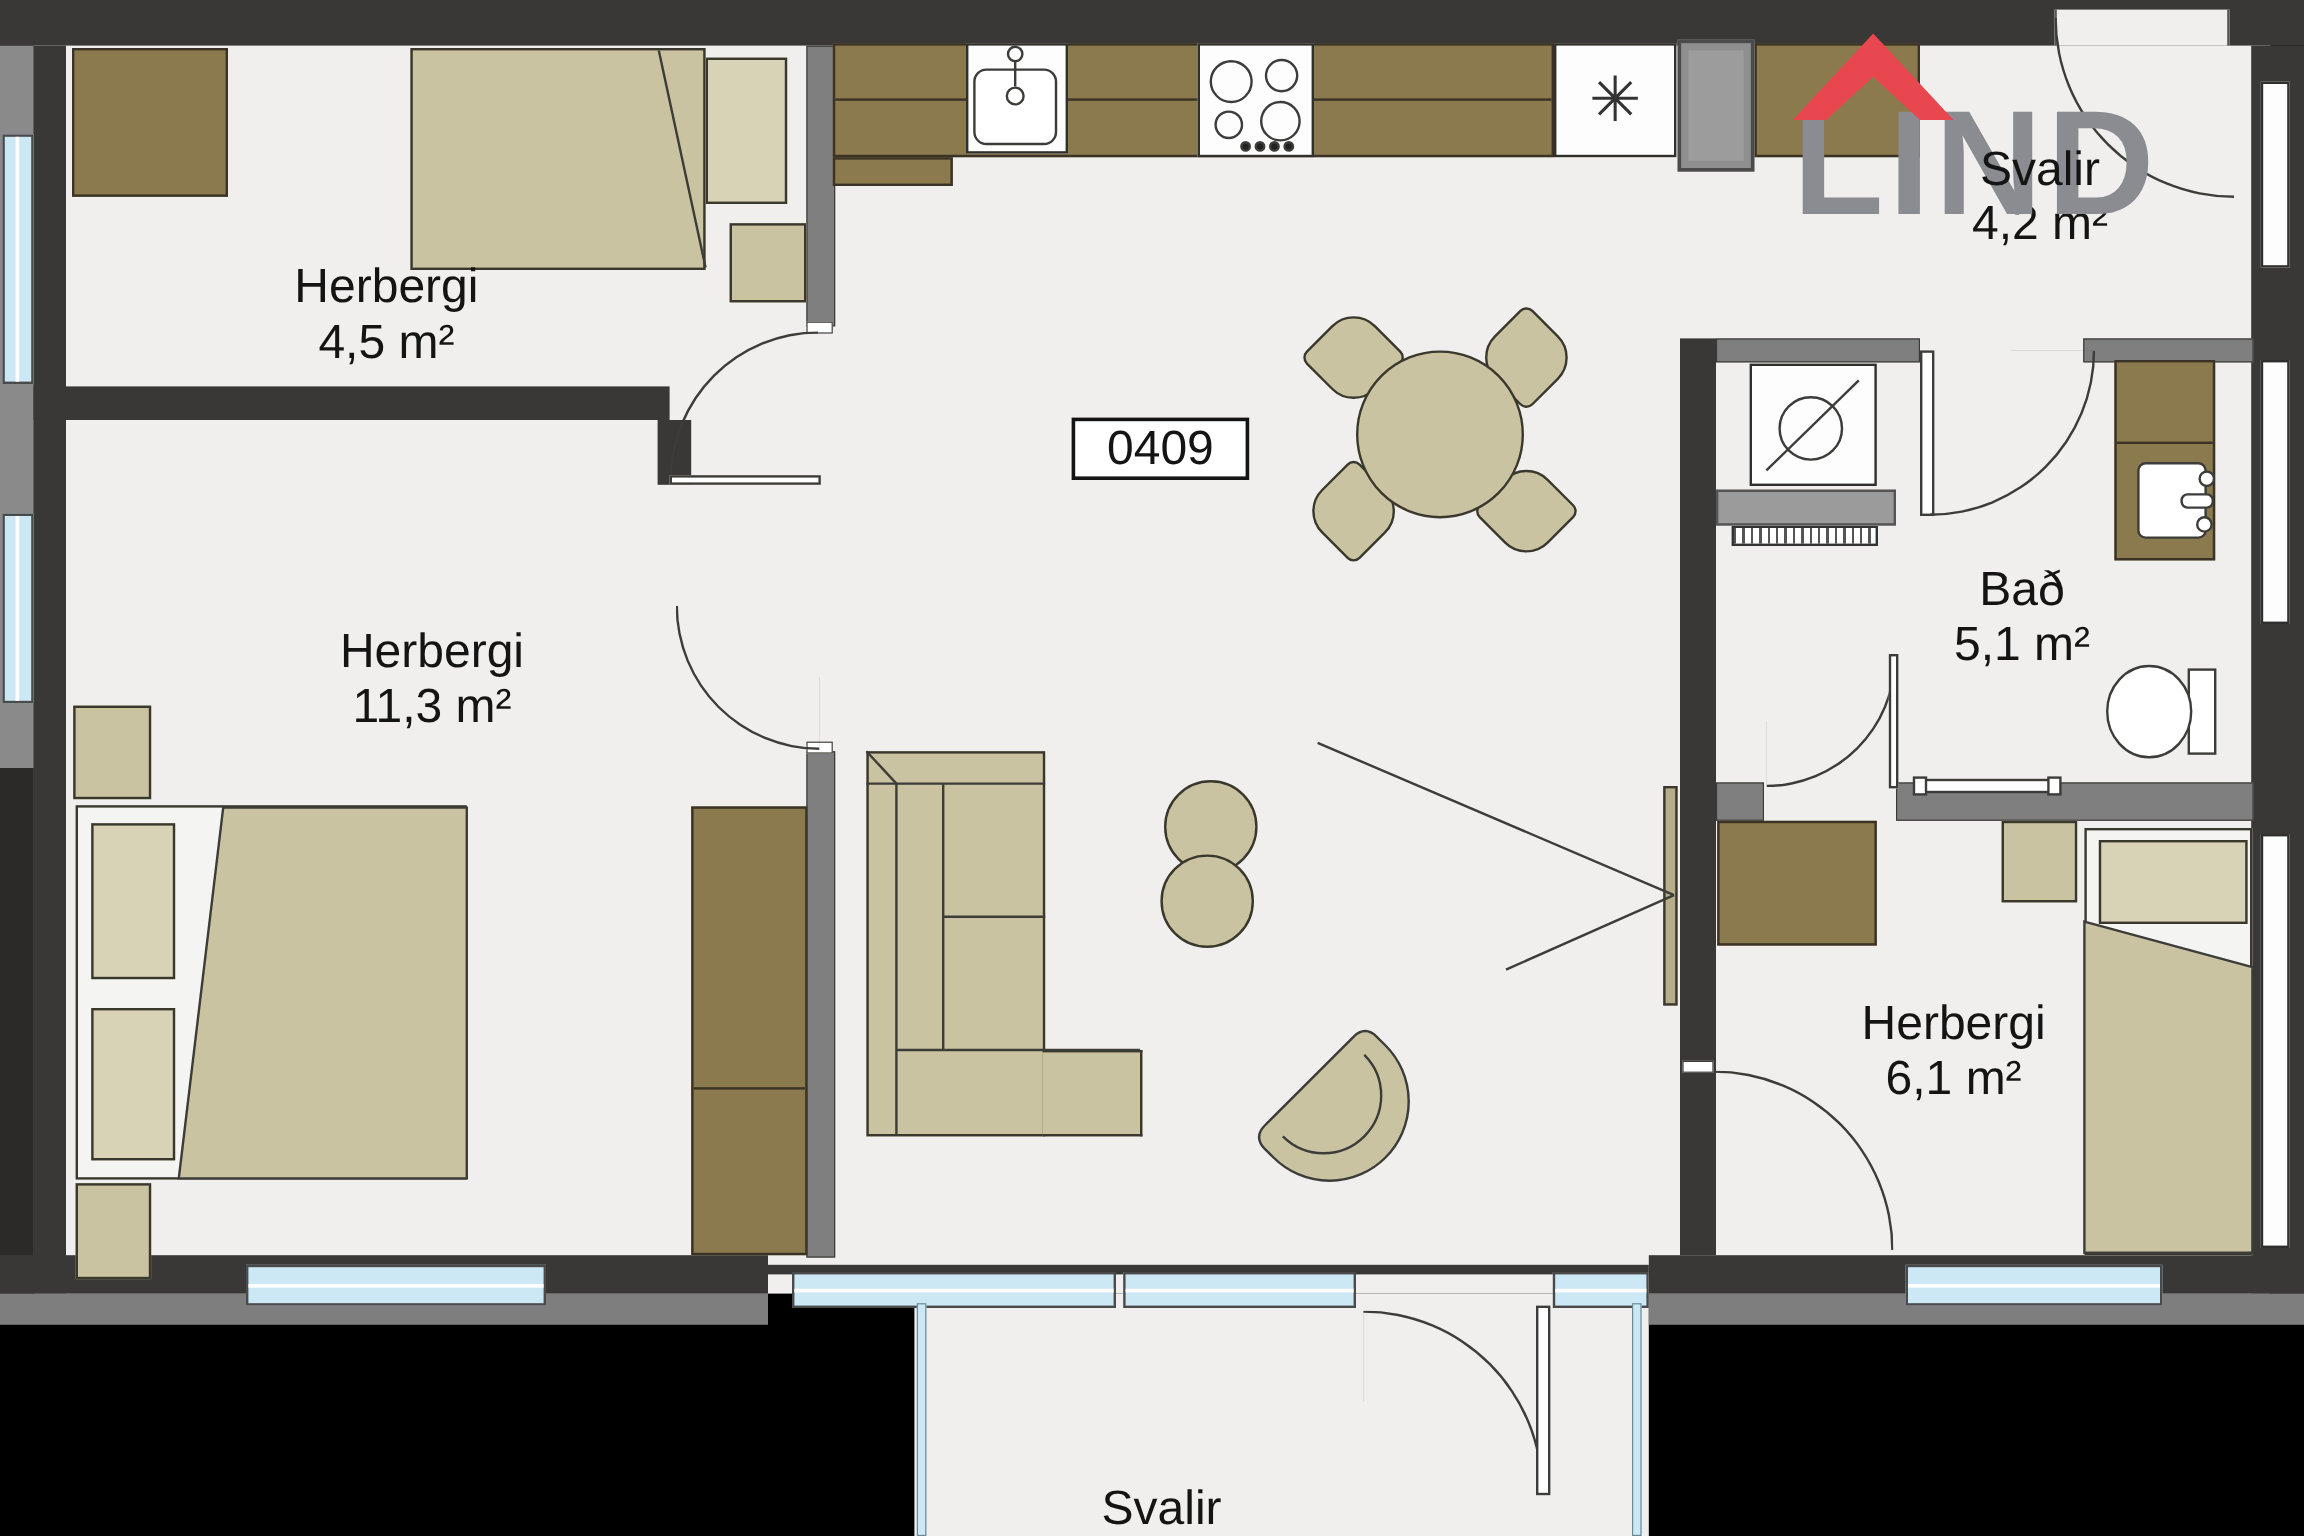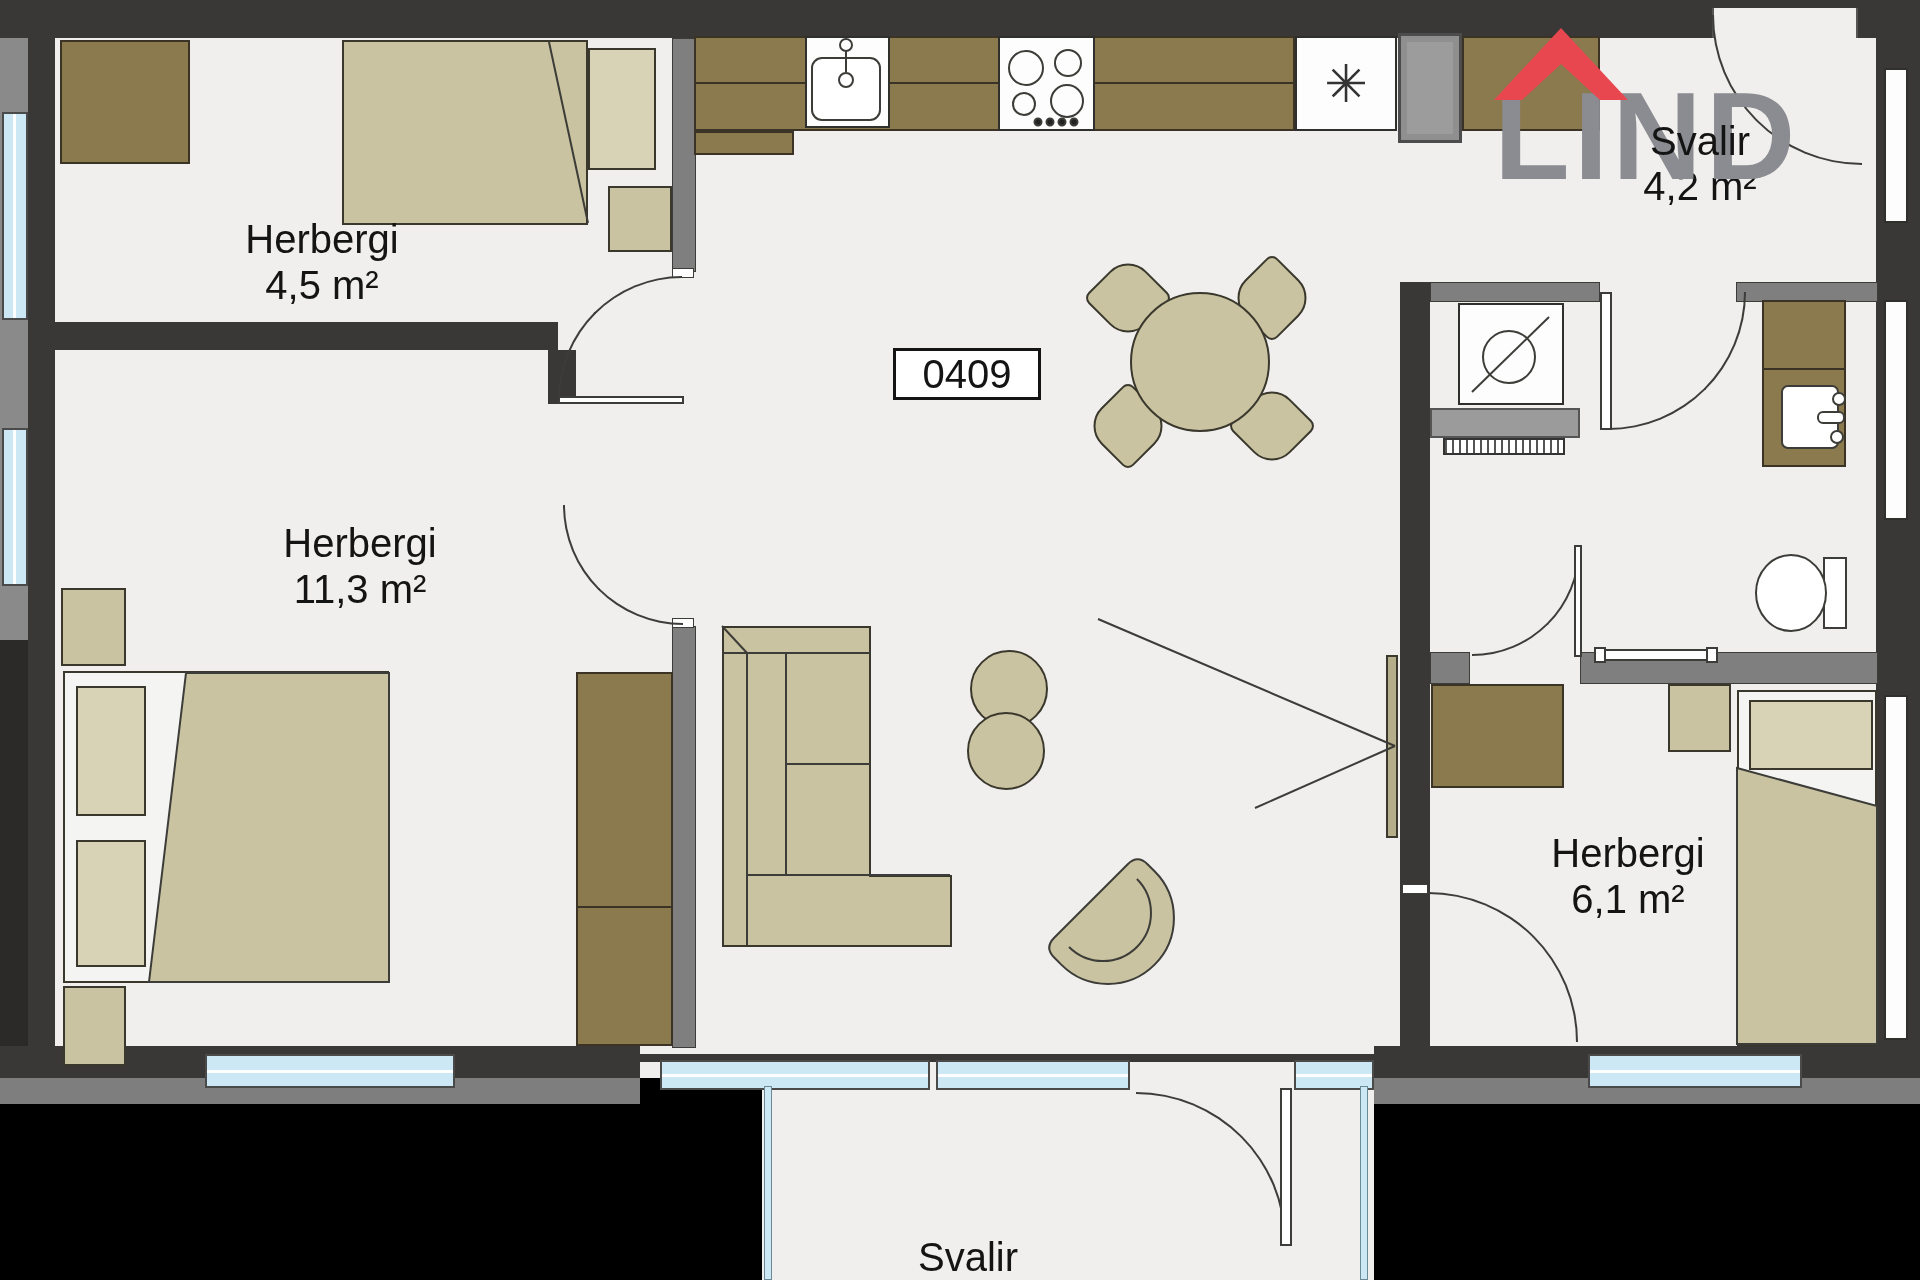--- a/index.html
+++ b/index.html
@@ -240,20 +240,24 @@
   </div>
   <div class="unitbox">
     <span>0409</span>
   </div>
   <div class="room-label z70" style="left:1700px;top:118px">
     <div>Svalir</div>
   </div>
   <div class="room-label z55" style="left:1700px;top:163px">
     <div>4,2 m²</div>
   </div>
+  <div class="room-label" style="left:1685px;top:468px">
+    <div>Bað</div>
+    <div>5,1 m²</div>
+  </div>
   <div class="room-label" style="left:1628px;top:830px">
     <div>Herbergi</div>
     <div>6,1 m²</div>
   </div>
   <div class="room-label" style="left:968px;top:1234px">
     <div>Svalir</div>
   </div>
 
   <div id="logo-word">LIND</div>
   <svg class="abs z62" style="left:1480px;top:18px" width="200" height="90" viewBox="0 0 200 90">

